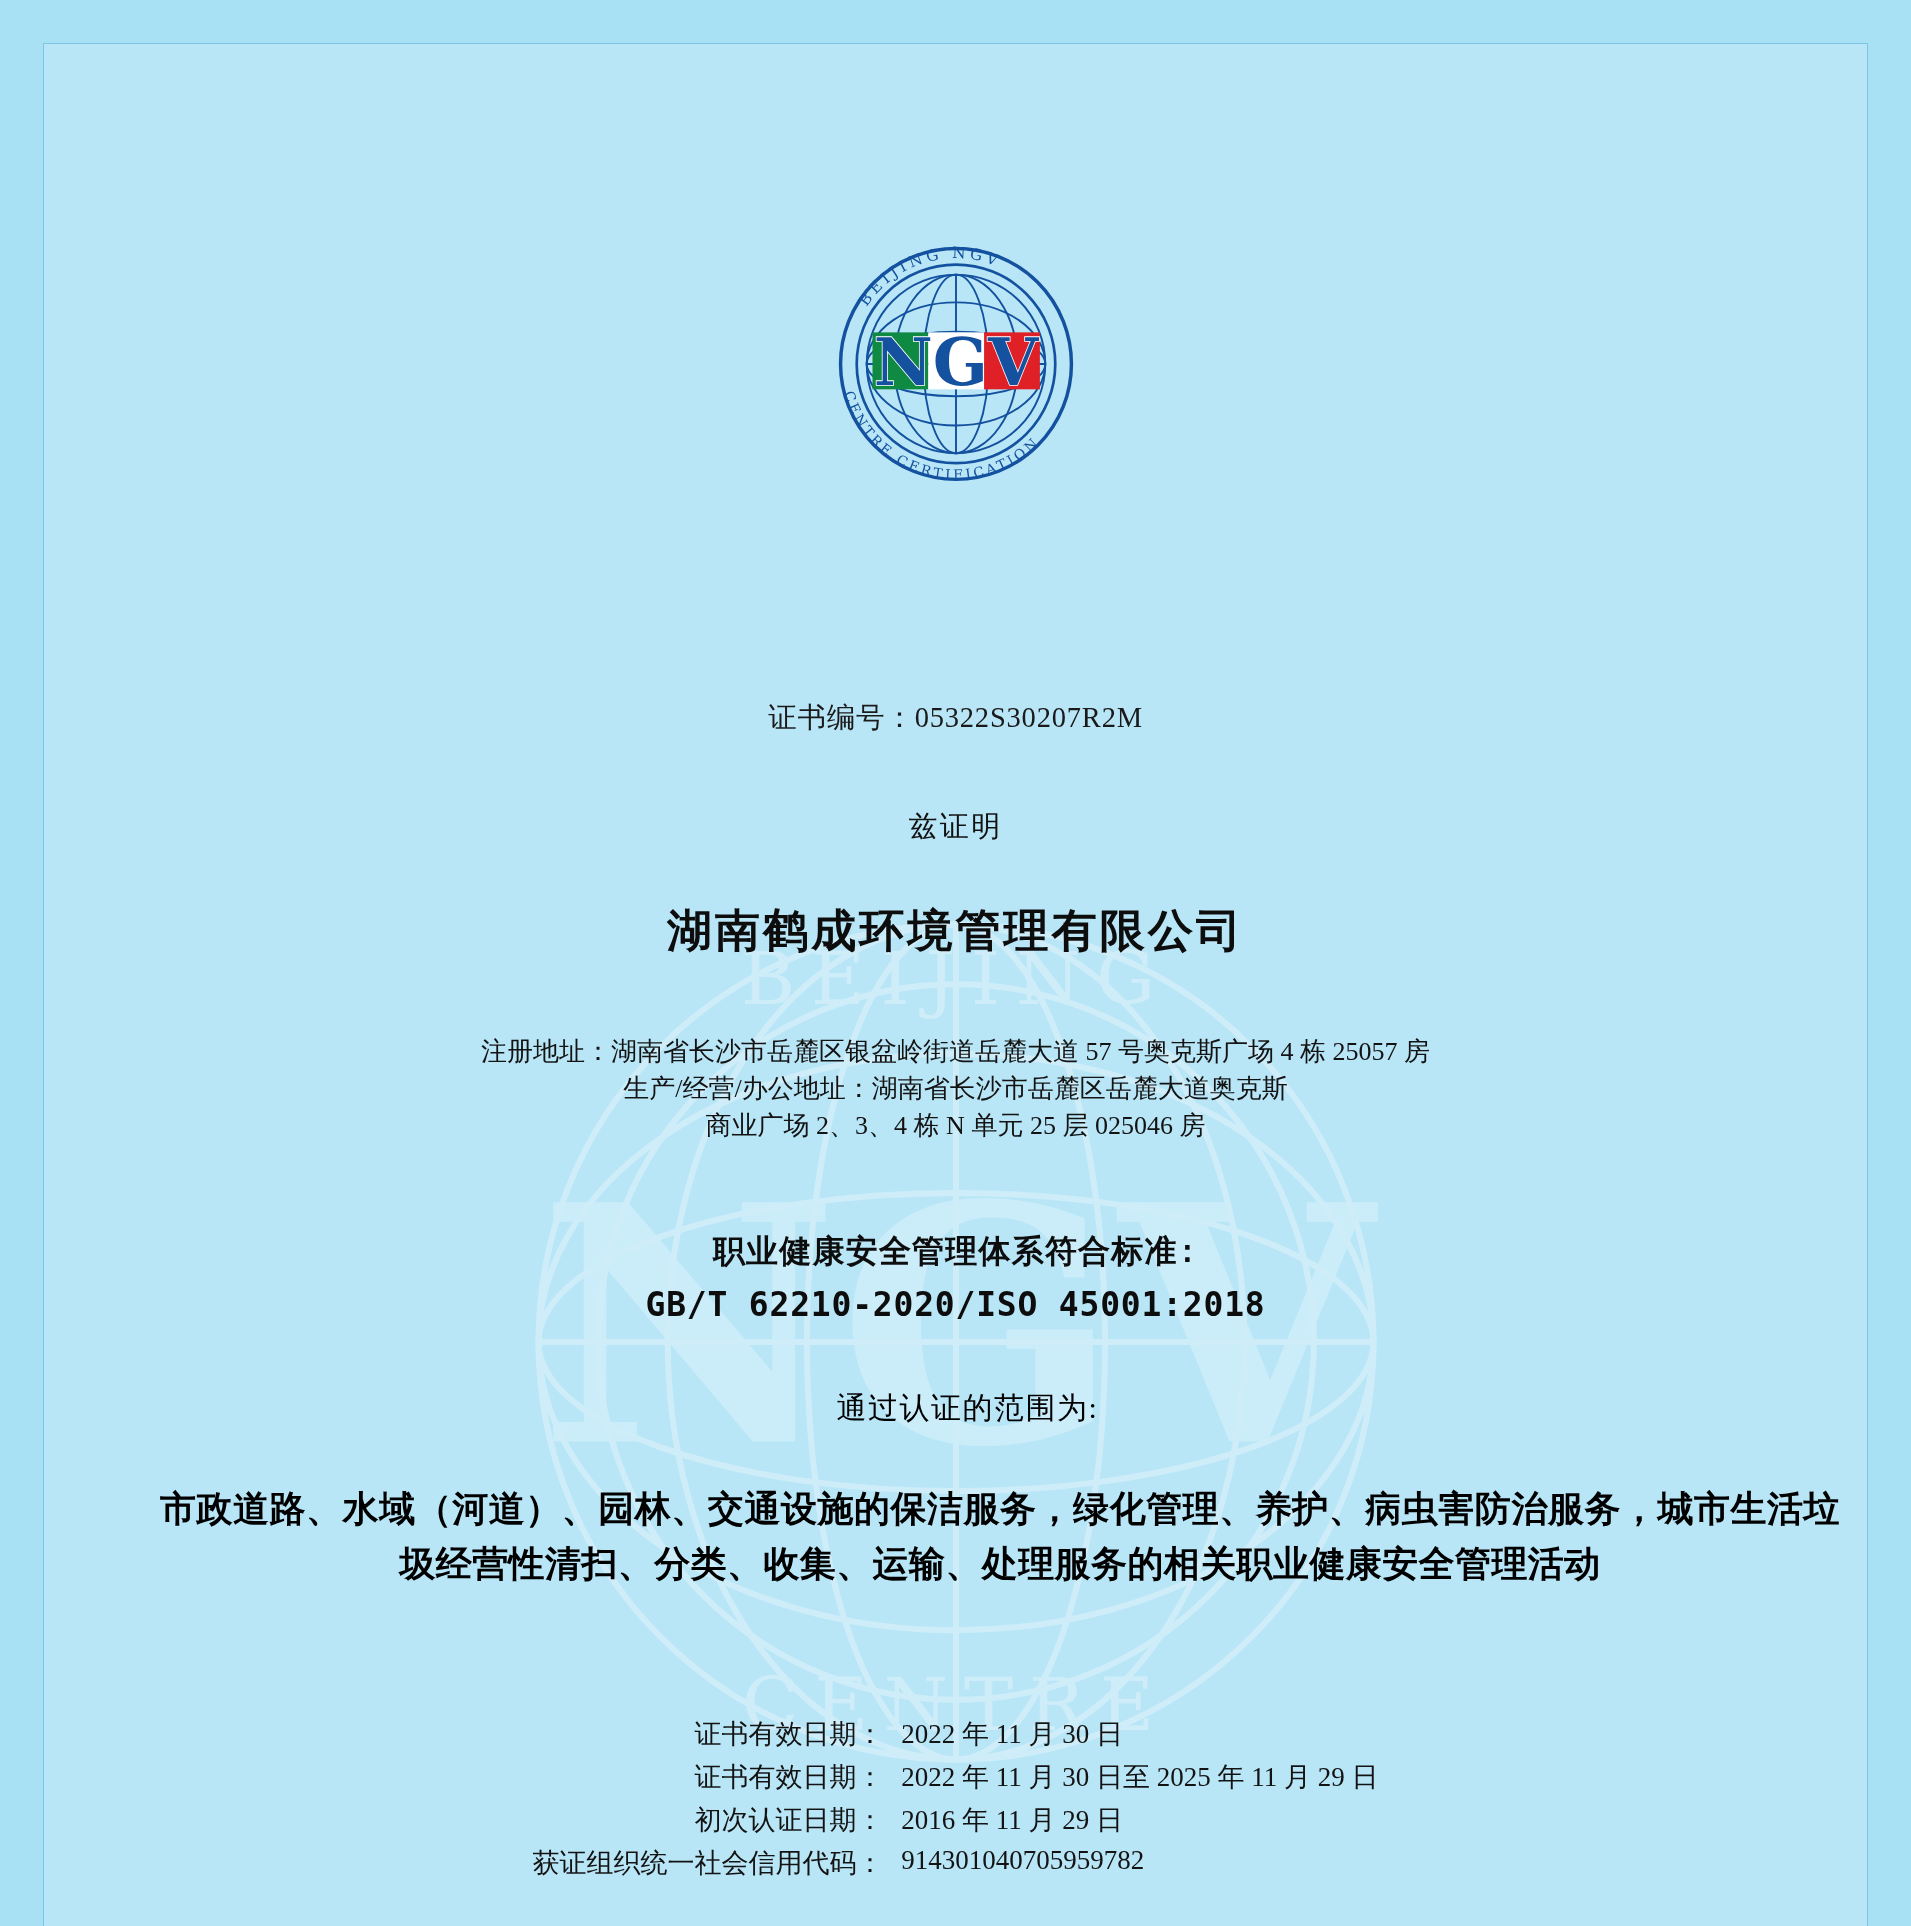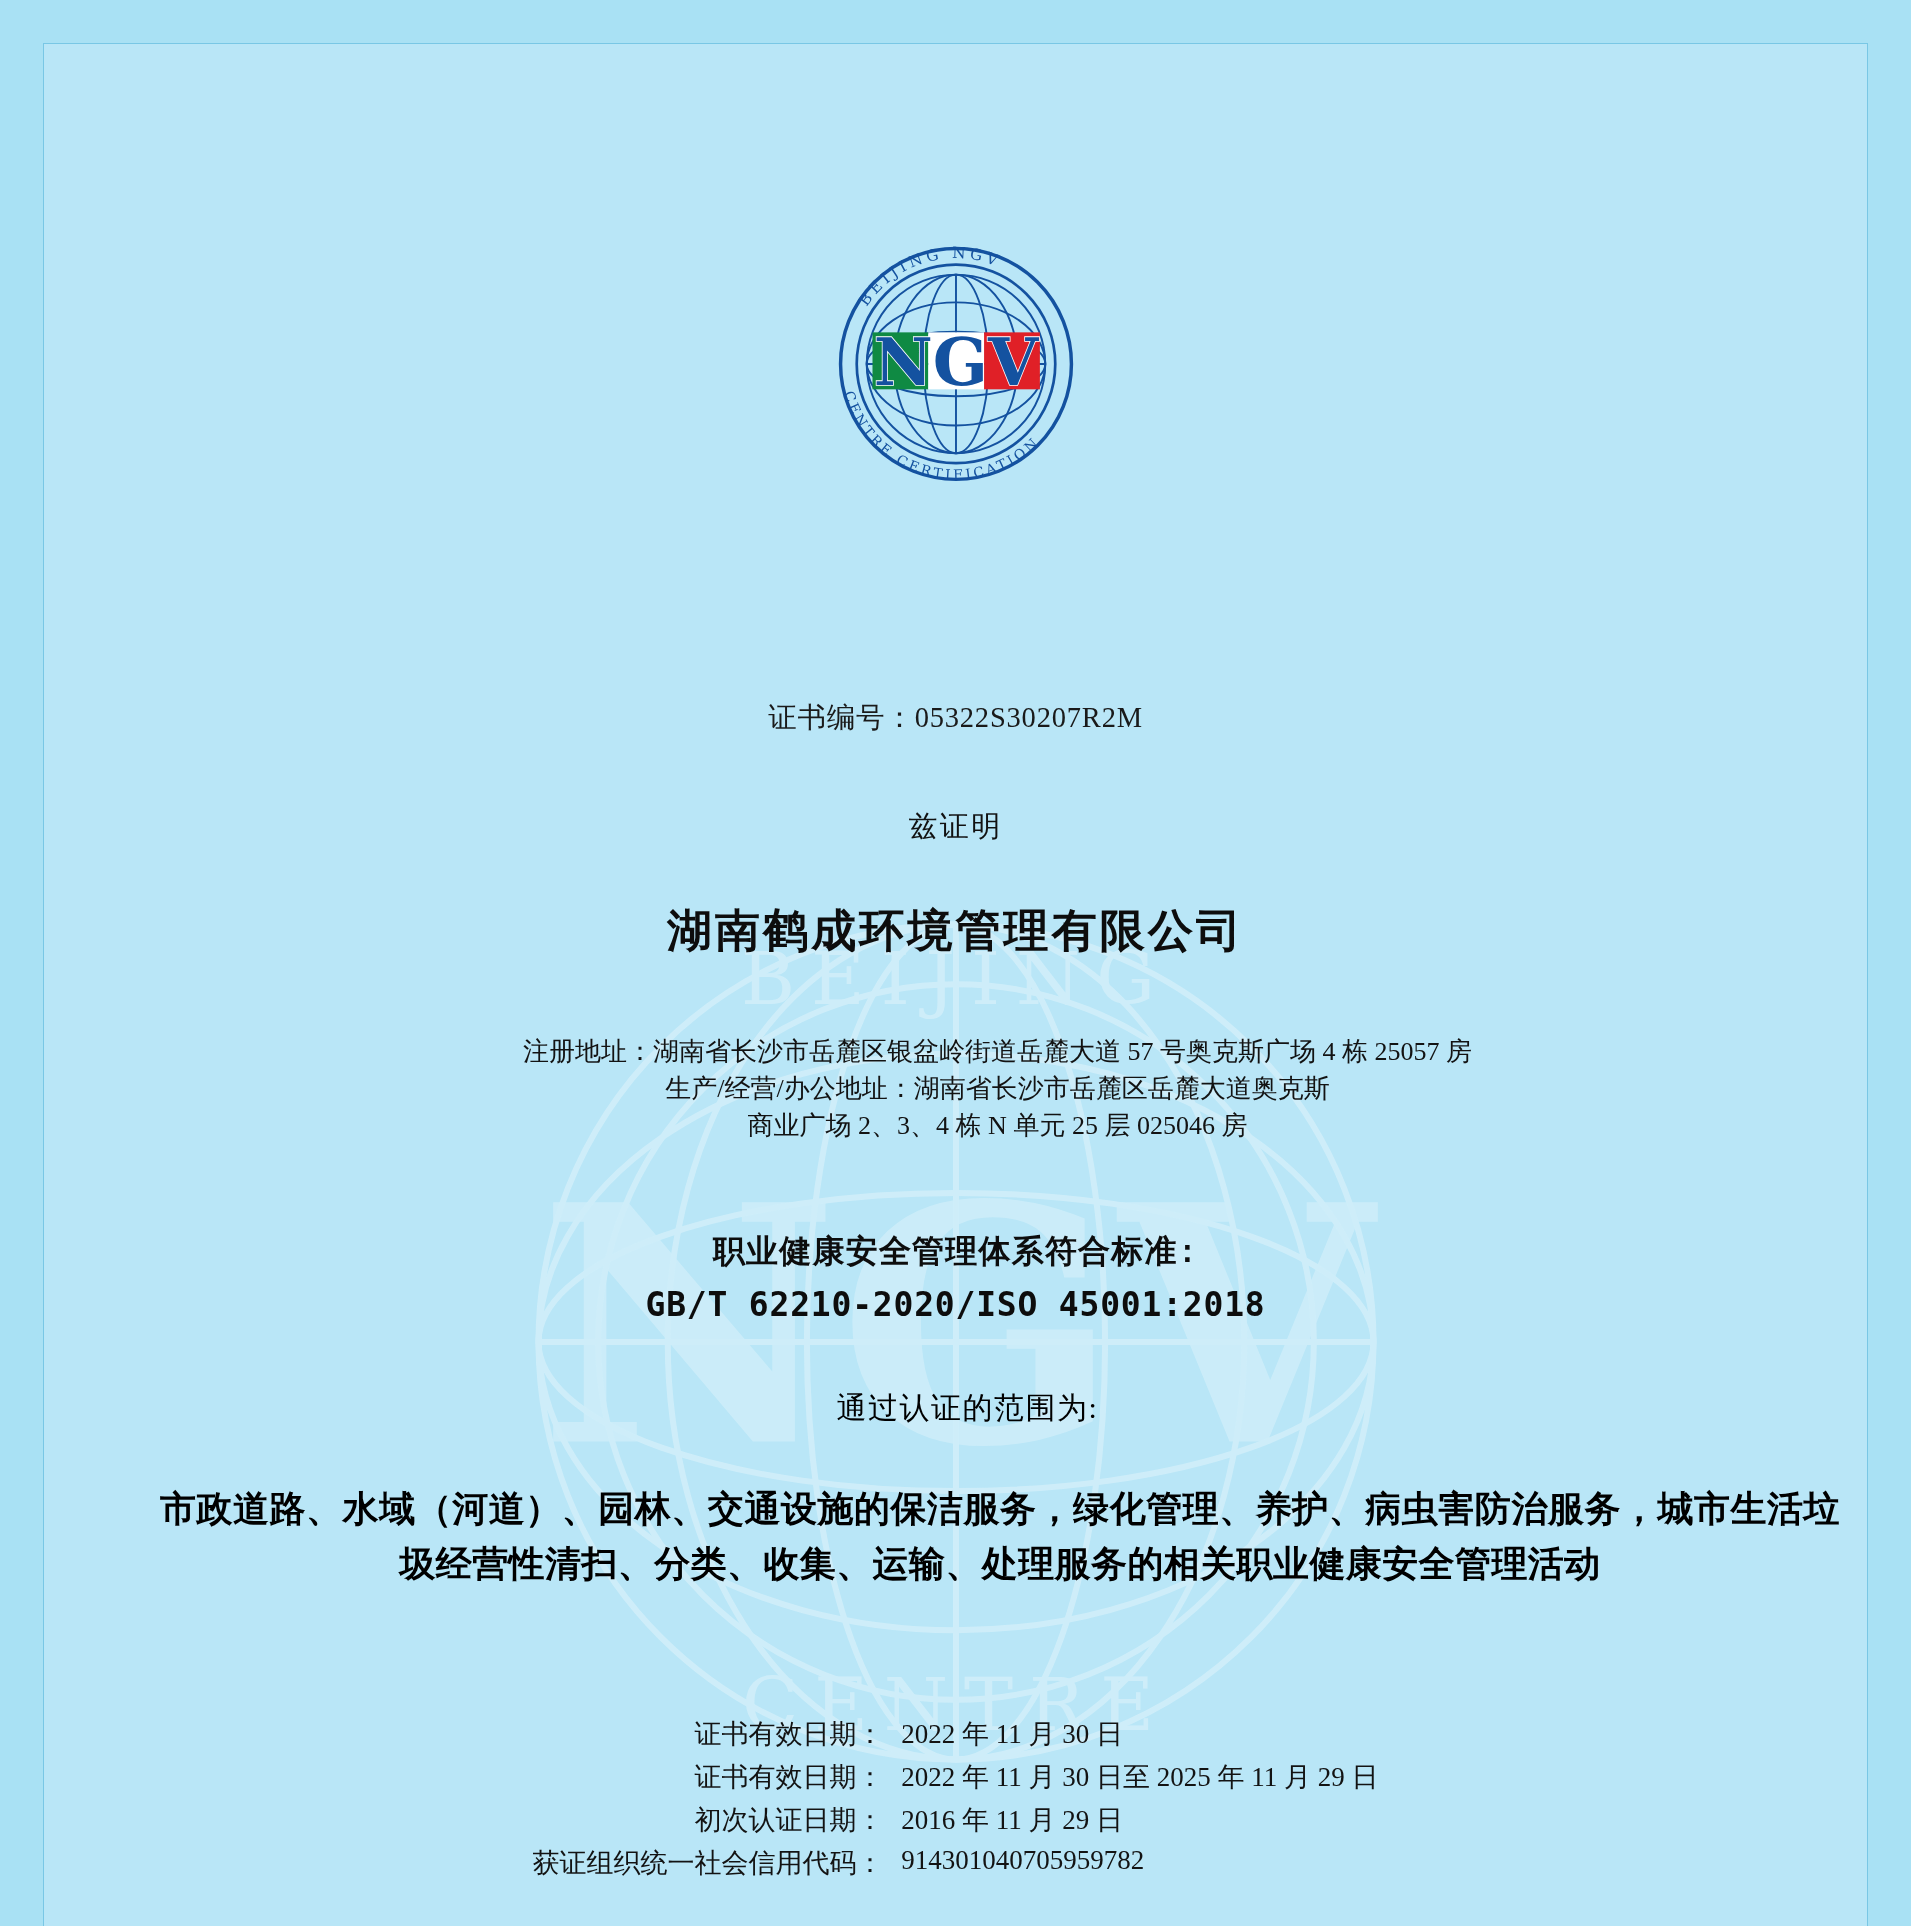--- a/index.html
+++ b/index.html
@@ -113,21 +113,20 @@
 
   .addr-block {
     position: absolute;
     left: 0;
     top: 990px;
     width: 100%;
     text-align: center;
     font-size: 26px;
     line-height: 1.42;
     color: #131313;
-    padding-left: 42px;
   }
   .addr-line { white-space: nowrap; }
 
   .std-block {
     position: absolute;
     left: 0;
     top: 1186px;
     width: 100%;
     text-align: center;
     color: #0d0d0d;

